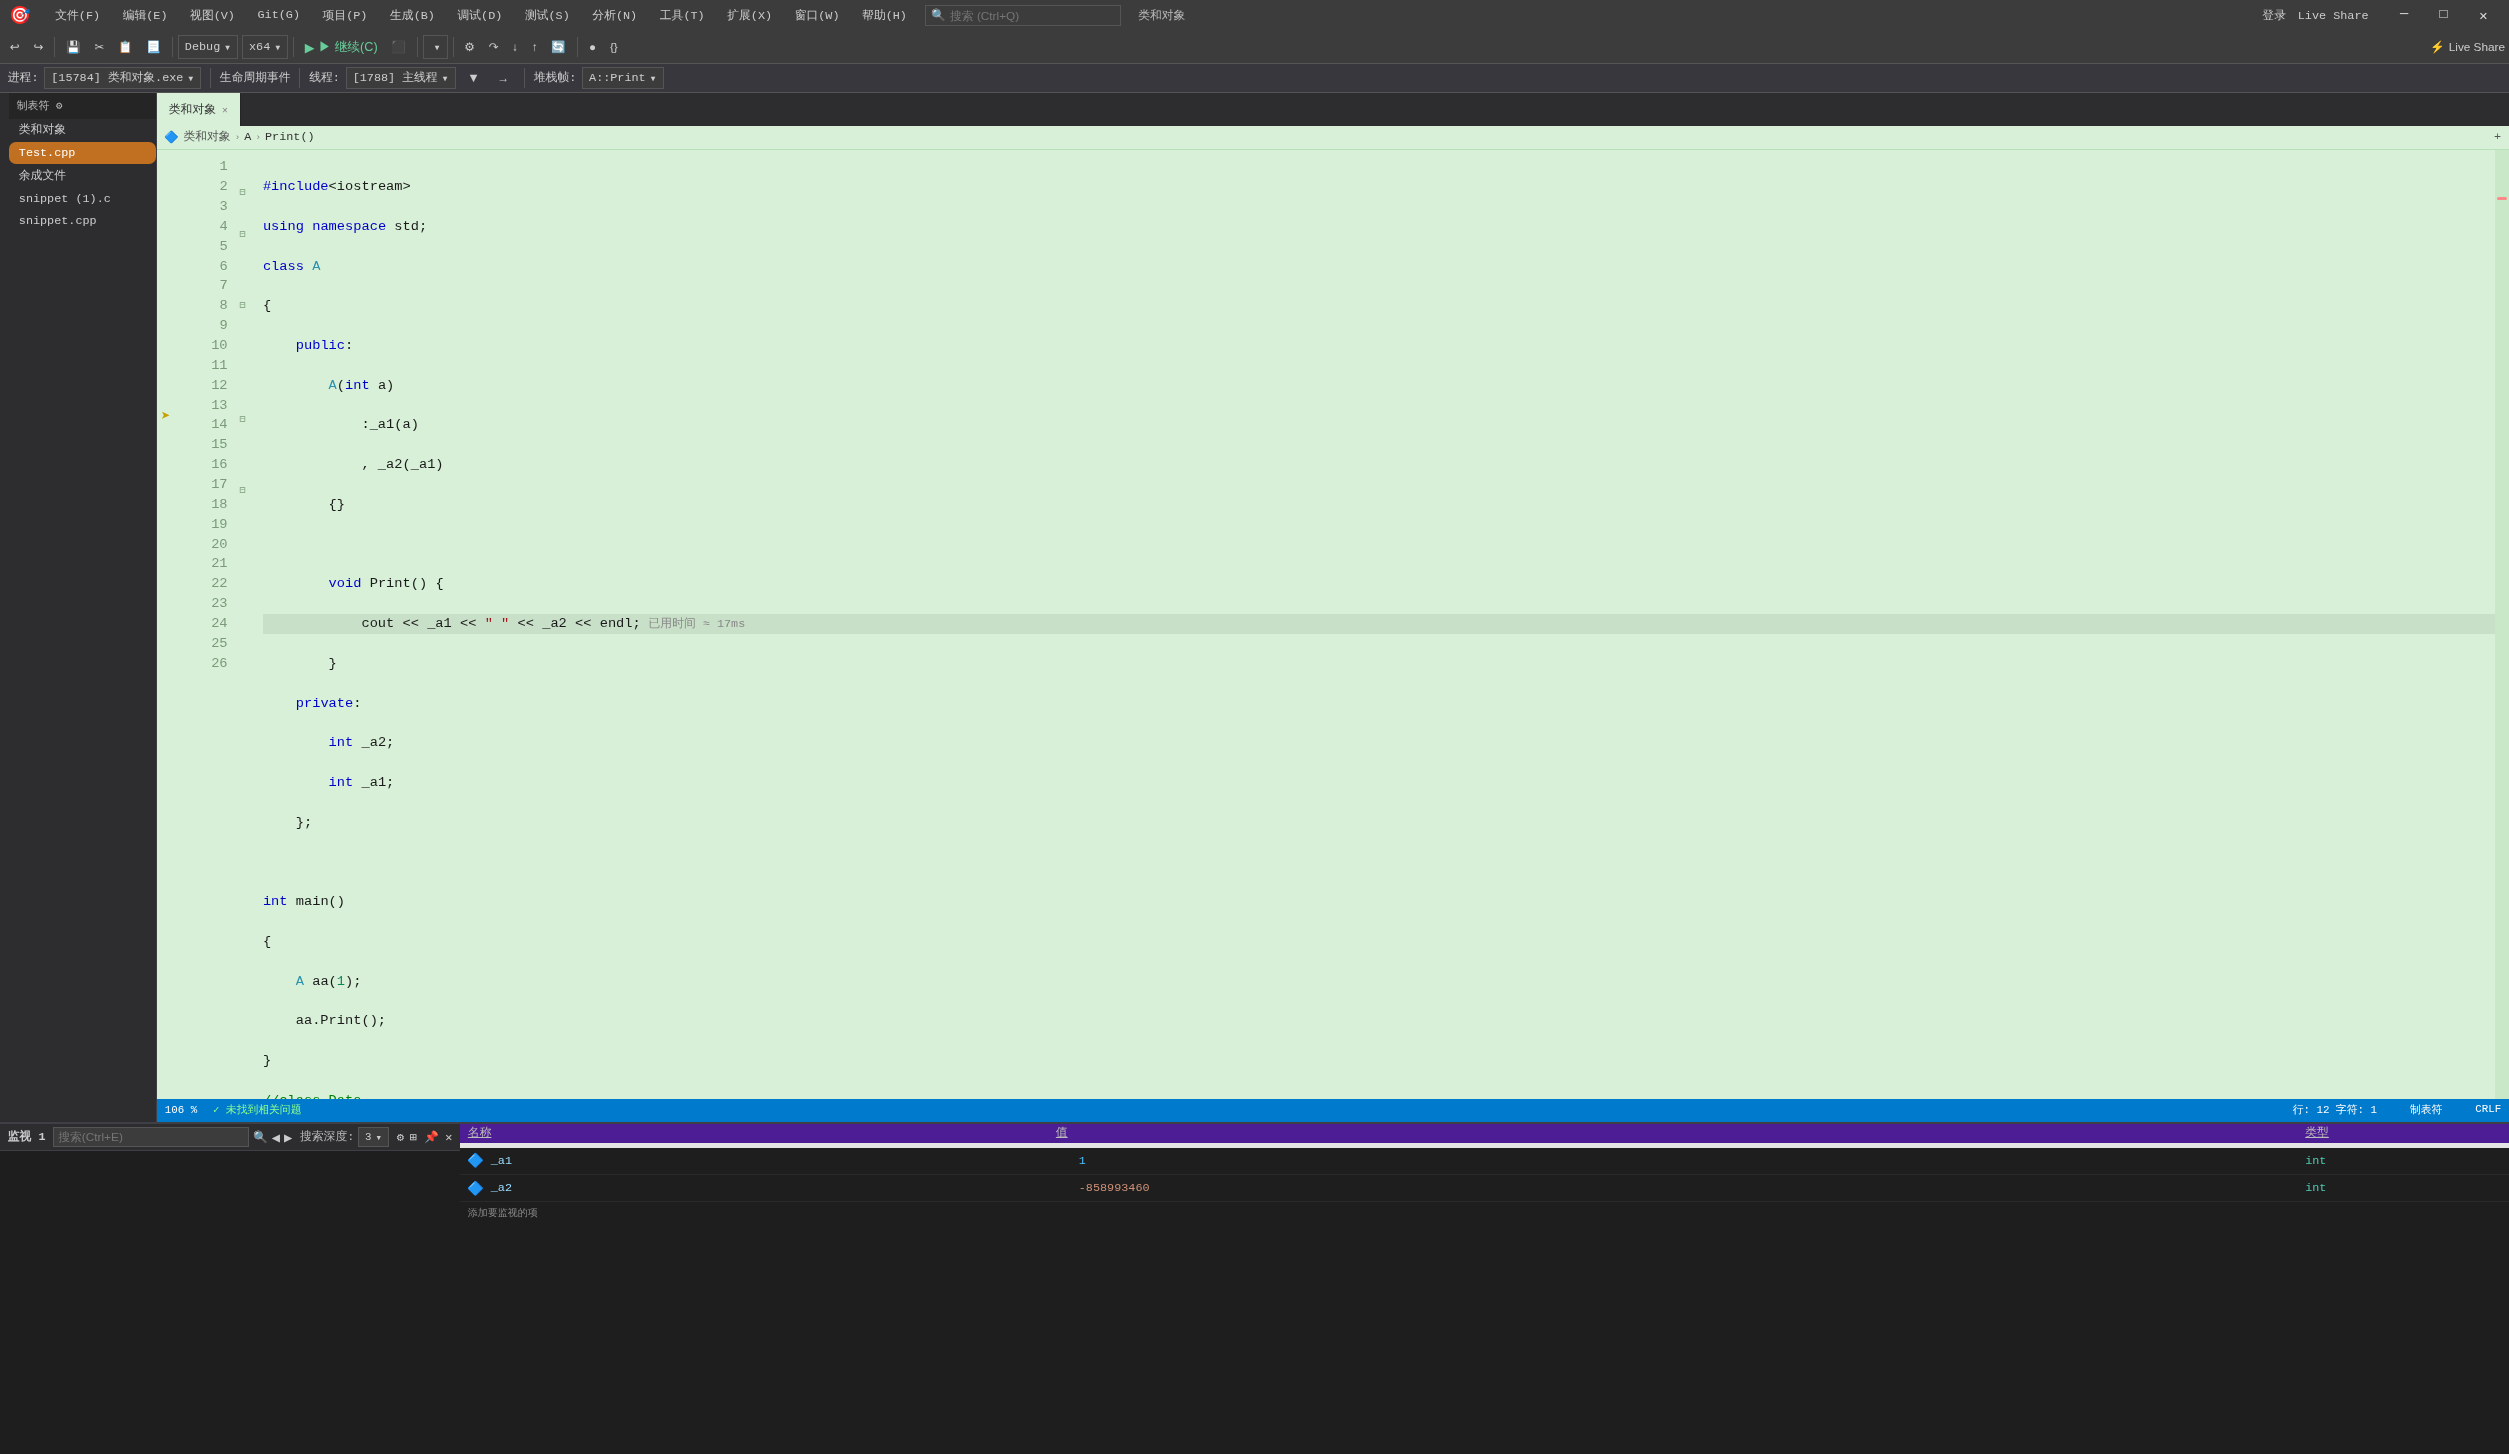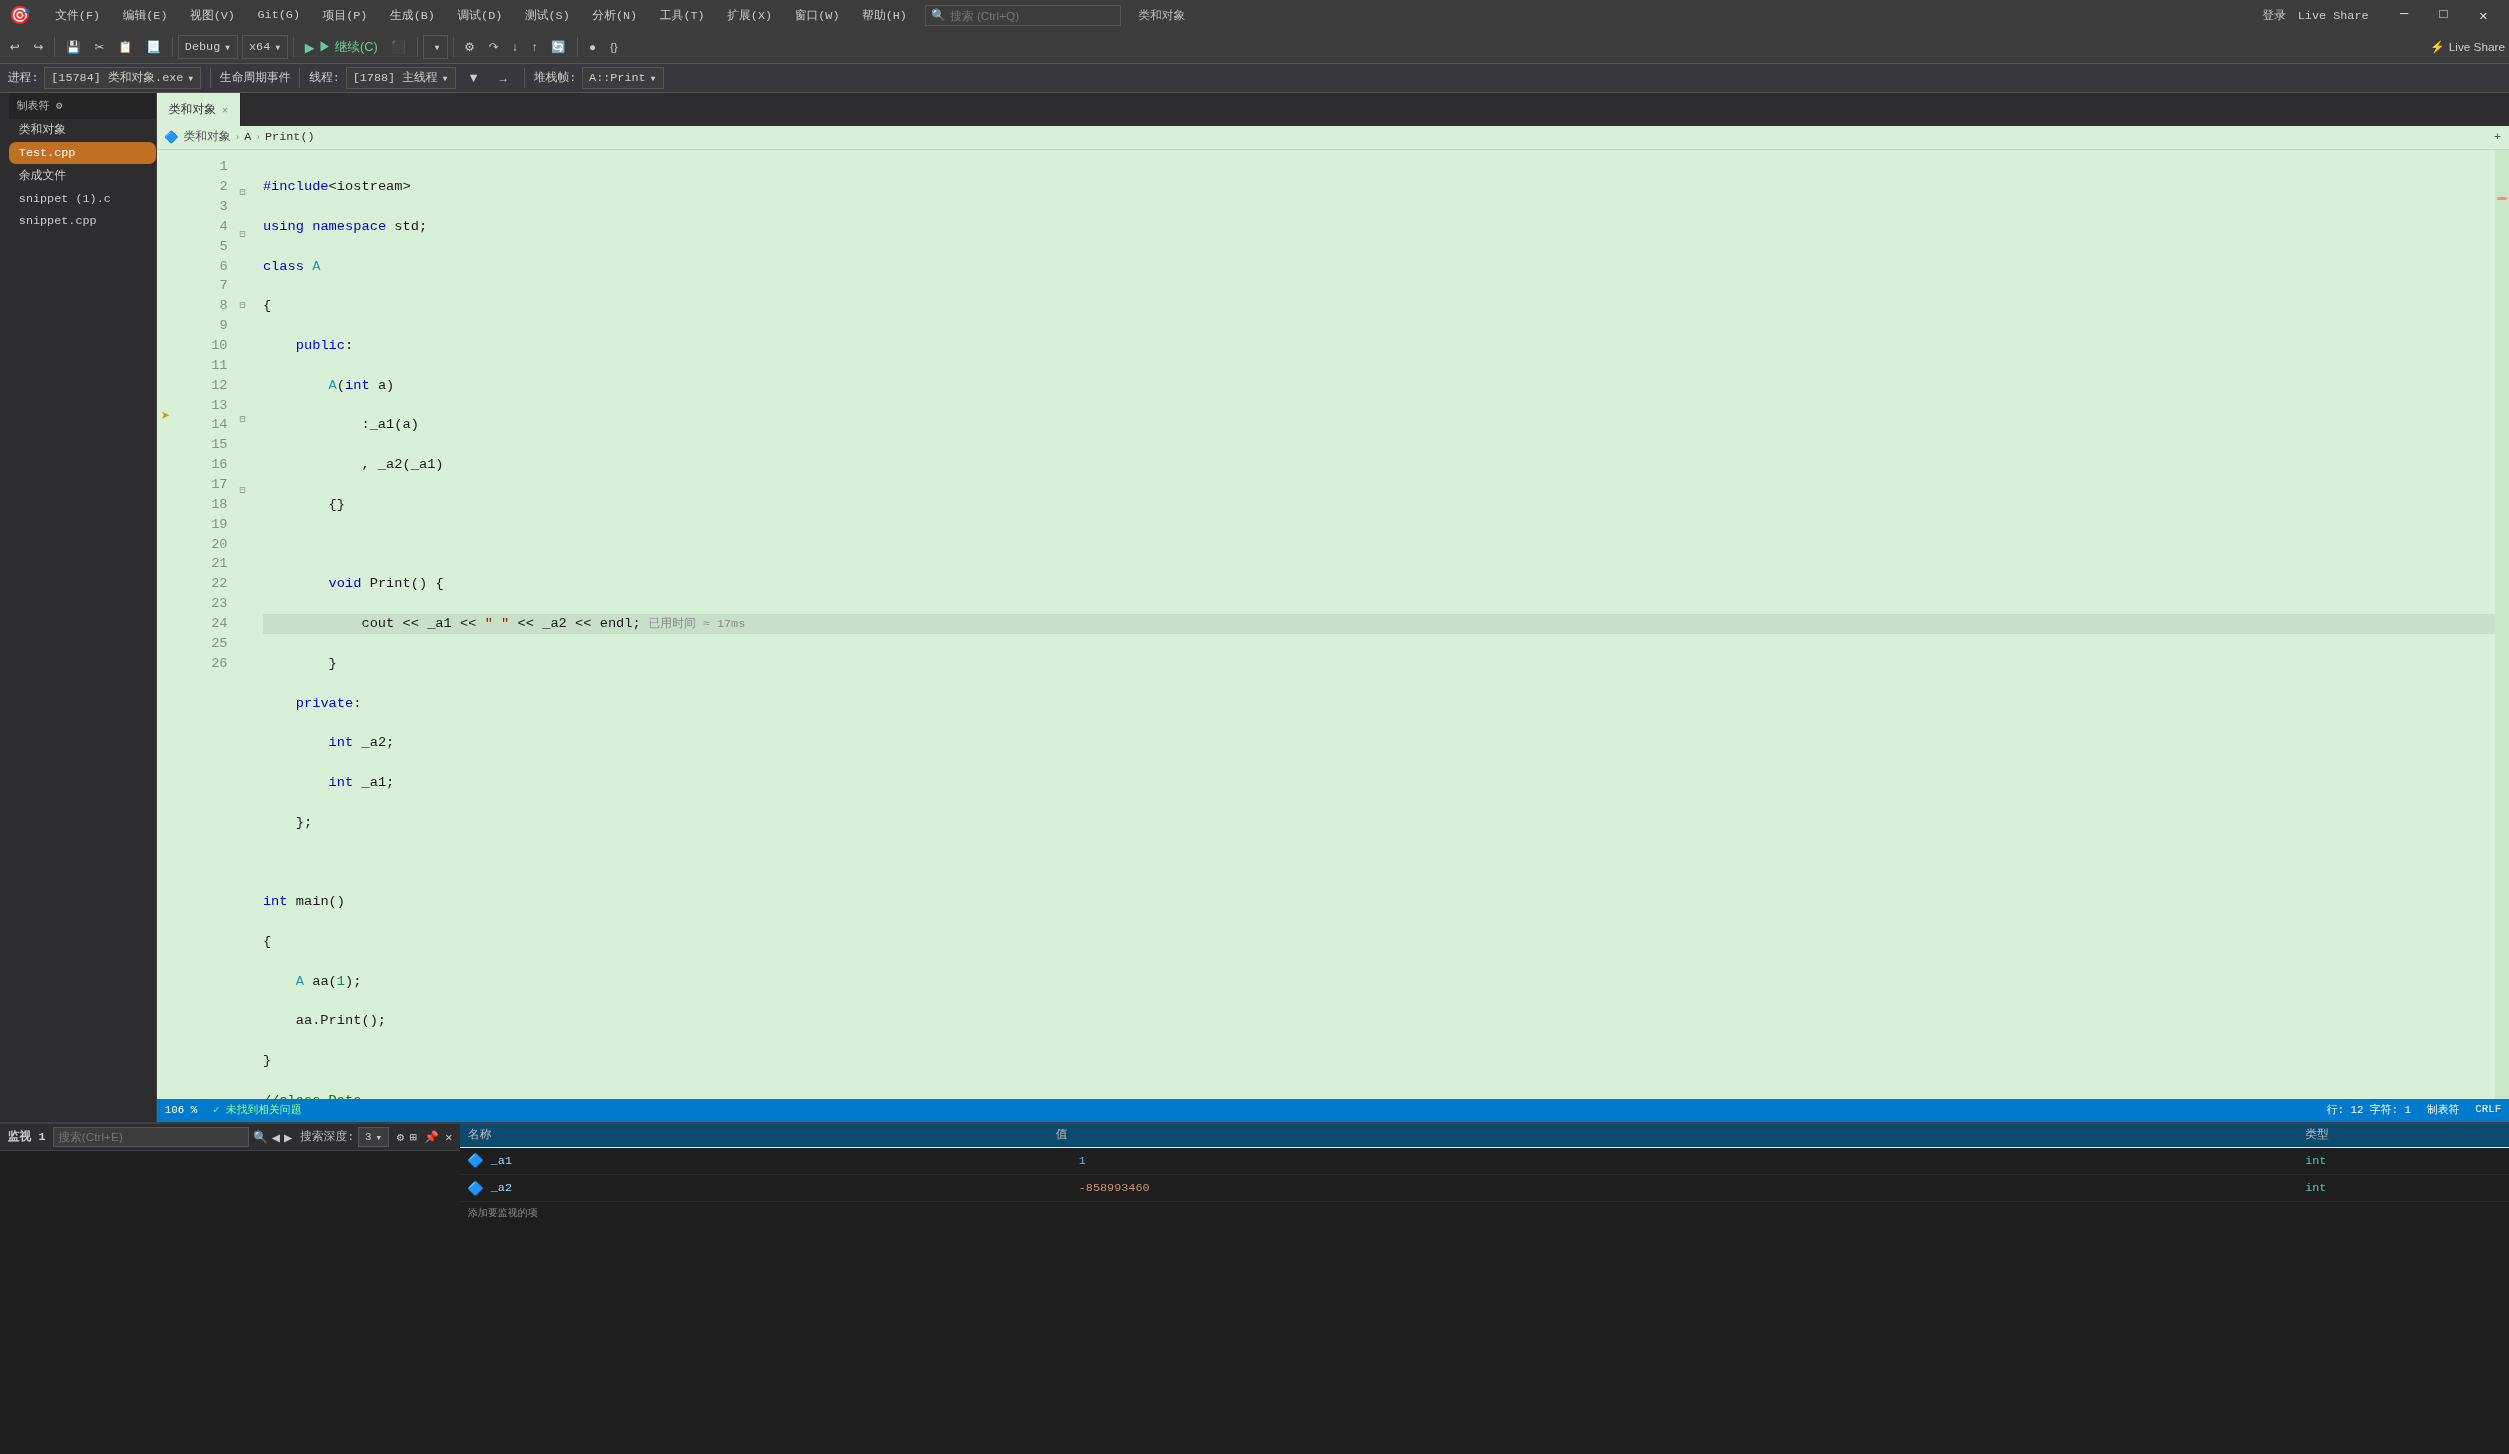--- a/index.html
+++ b/index.html
@@ -262,21 +262,21 @@
       display: flex;
       align-items: center;
       padding: 0 7.8px;
       gap: 15.7px;
       font-size: 10.8px;
       color: #fff;
     }
     .status-bar-right {
       margin-left: auto;
       display: flex;
-      gap: 16px;
+      gap: 33px;
     }
     .status-ok { color: #8dff8d; }
 
     
     .bottom-panel {
       height: 333px;
       background: #1e1e1e;
       border-top: 2px solid #3f3f46;
       display: flex;
       flex-direction: row;
@@ -308,27 +308,28 @@
       font-size: 11.8px;
     }
     .watch-table {
       flex: 1;
       display: flex;
       flex-direction: column;
       overflow: hidden;
     }
     .watch-table-header {
       height: 23.5px;
-      background: #0c4a6e;
+      background: #4c1d95;
       display: flex;
       align-items: center;
       padding: 0 7.8px;
       font-size: 11.8px;
       color: #bbb;
-      border-bottom: 1px solid #e5e5e5;
+      border-bottom: 5px solid #e5e5e5;
+      text-decoration: underline;
     }
     .watch-col-name { width: 588px; }
     .watch-col-val { flex: 1; }
     .watch-col-type { width: 196px; margin-left: 15px; }
     .watch-row {
       height: 27.4px;
       display: flex;
       align-items: center;
       padding: 0 7.8px;
       font-size: 11.8px;

